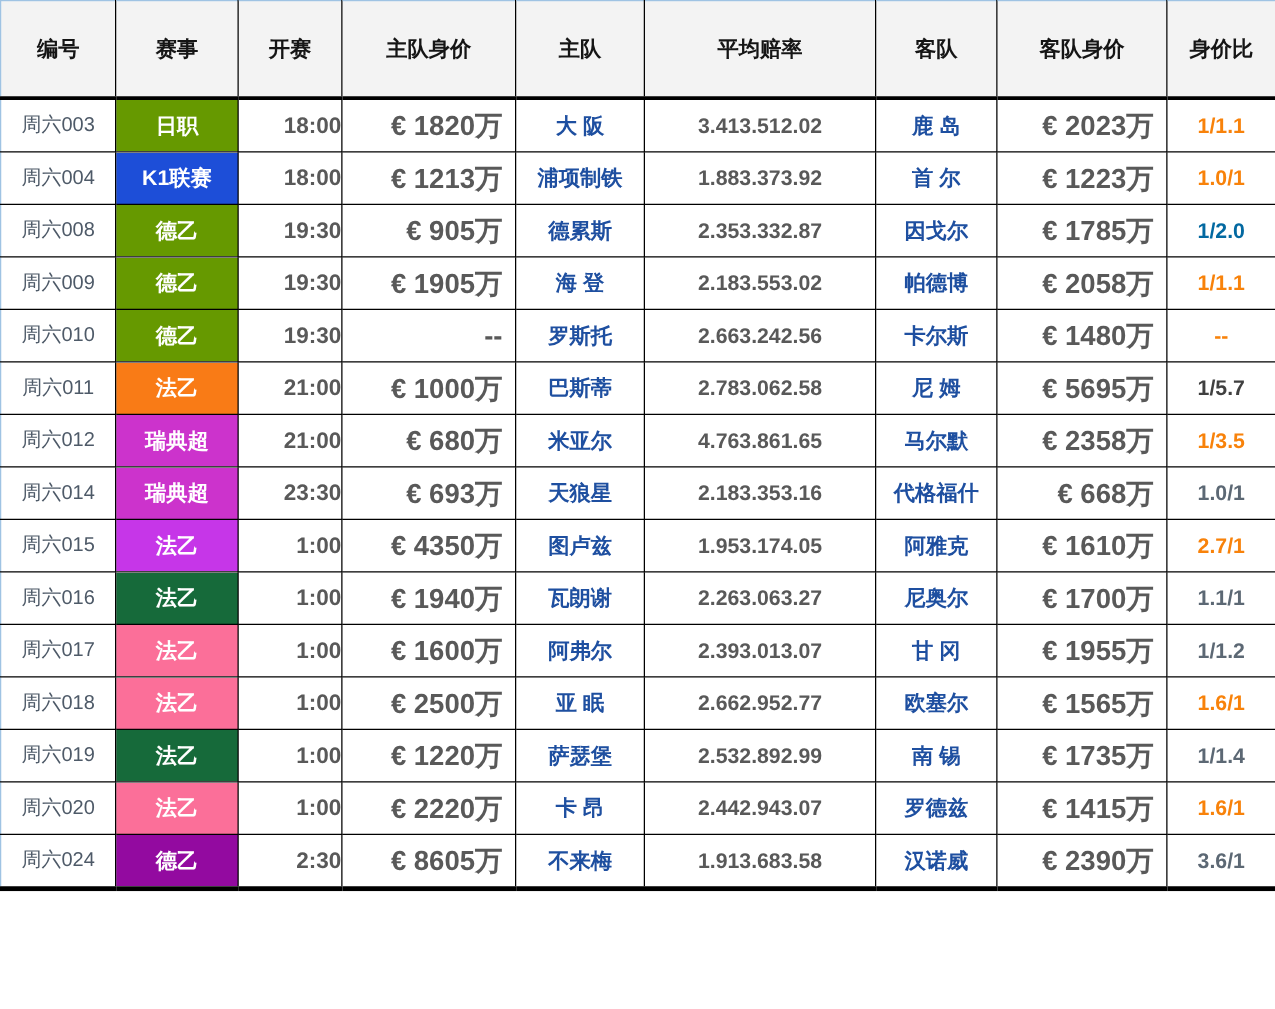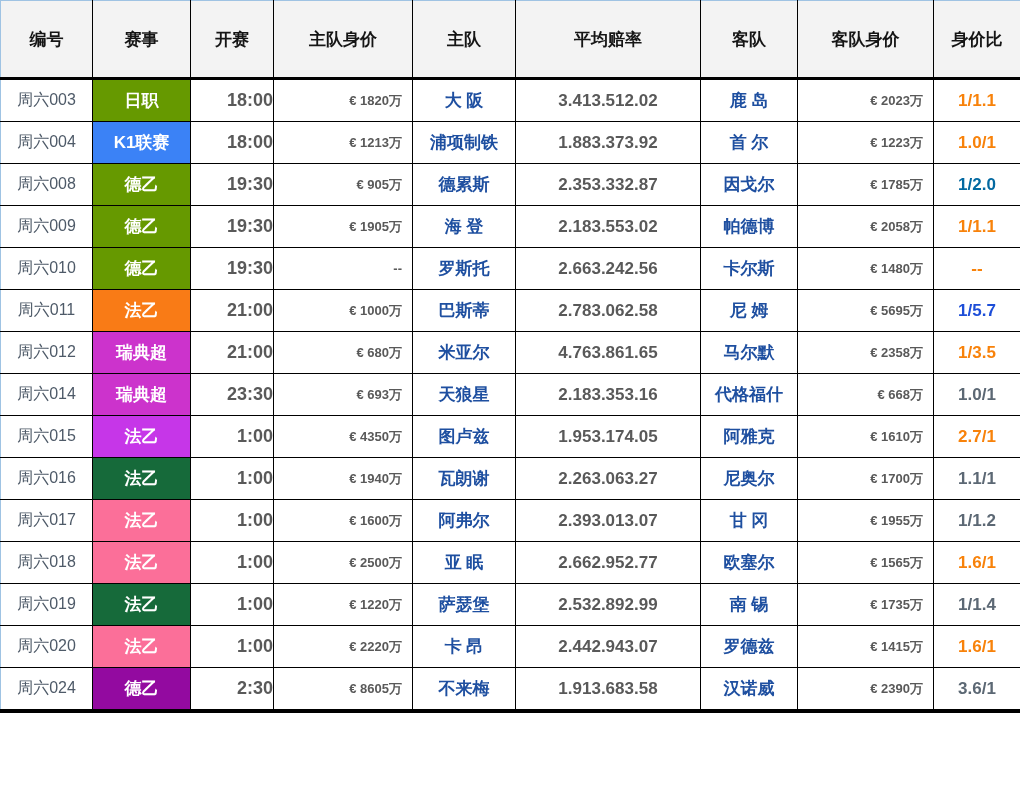--- a/index.html
+++ b/index.html
@@ -44,21 +44,21 @@
     background:#fff;
     border-top:3px solid #000;
     border-bottom:2px solid #000;
   }
   tbody tr.match td { height:41px; }
 
   td.c-id     { color:#4E5A68; font-size:16px; text-align:center; }
   td.c-league { color:#fff;    font-size:17px; font-weight:bold; text-align:center;margin-left:22px; }
   td.c-time   { color:#595959; font-size:18px; font-weight:bold; text-align:right; }
   td.c-hval,
-  td.c-aval   { color:#595959; font-size:13px; font-weight:bold; text-align:right; padding-right:10px; }
+  td.c-aval   { color:#595959; font-size:22px; font-weight:bold; text-align:right; padding-right:10px; }
   td.c-home,
   td.c-away   { color:#1E4FA0; font-size:17px; font-weight:bold; text-align:center; }
   td.c-odds   { color:#595959; font-size:17px; font-weight:bold; text-align:center; }
   td.c-ratio  { font-size:17px; font-weight:bold; text-align:center; }
 </style>
 </head>
 <body>
 
 <table class="odds">
   <colgroup>
@@ -92,21 +92,21 @@
         <td class="c-time">18:00</td>
         <td class="c-hval">€ 1820万</td>
         <td class="c-home">大 阪</td>
         <td class="c-odds">3.413.512.02</td>
         <td class="c-away">鹿 岛</td>
         <td class="c-aval">€ 2023万</td>
         <td class="c-ratio" style="color: rgb(248, 130, 10);">1/1.1</td>
       </tr>
       <tr class="match">
         <td class="c-id">周六004</td>
-        <td class="c-league" style="background: #3b82f6;">K1联赛</td>
+        <td class="c-league" style="background: #1d4ed8;">K1联赛</td>
         <td class="c-time">18:00</td>
         <td class="c-hval">€ 1213万</td>
         <td class="c-home">浦项制铁</td>
         <td class="c-odds">1.883.373.92</td>
         <td class="c-away">首 尔</td>
         <td class="c-aval">€ 1223万</td>
         <td class="c-ratio" style="color: rgb(248, 130, 10);">1.0/1</td>
       </tr>
       <tr class="match">
         <td class="c-id">周六008</td>
@@ -143,21 +143,21 @@
       </tr>
       <tr class="match">
         <td class="c-id">周六011</td>
         <td class="c-league" style="background: rgb(249, 123, 22);">法乙</td>
         <td class="c-time">21:00</td>
         <td class="c-hval">€ 1000万</td>
         <td class="c-home">巴斯蒂</td>
         <td class="c-odds">2.783.062.58</td>
         <td class="c-away">尼 姆</td>
         <td class="c-aval">€ 5695万</td>
-        <td class="c-ratio" style="color: #1d4ed8;">1/5.7</td>
+        <td class="c-ratio" style="color: #404040;">1/5.7</td>
       </tr>
       <tr class="match">
         <td class="c-id">周六012</td>
         <td class="c-league" style="background: rgb(204, 51, 204);">瑞典超</td>
         <td class="c-time">21:00</td>
         <td class="c-hval">€ 680万</td>
         <td class="c-home">米亚尔</td>
         <td class="c-odds">4.763.861.65</td>
         <td class="c-away">马尔默</td>
         <td class="c-aval">€ 2358万</td>

